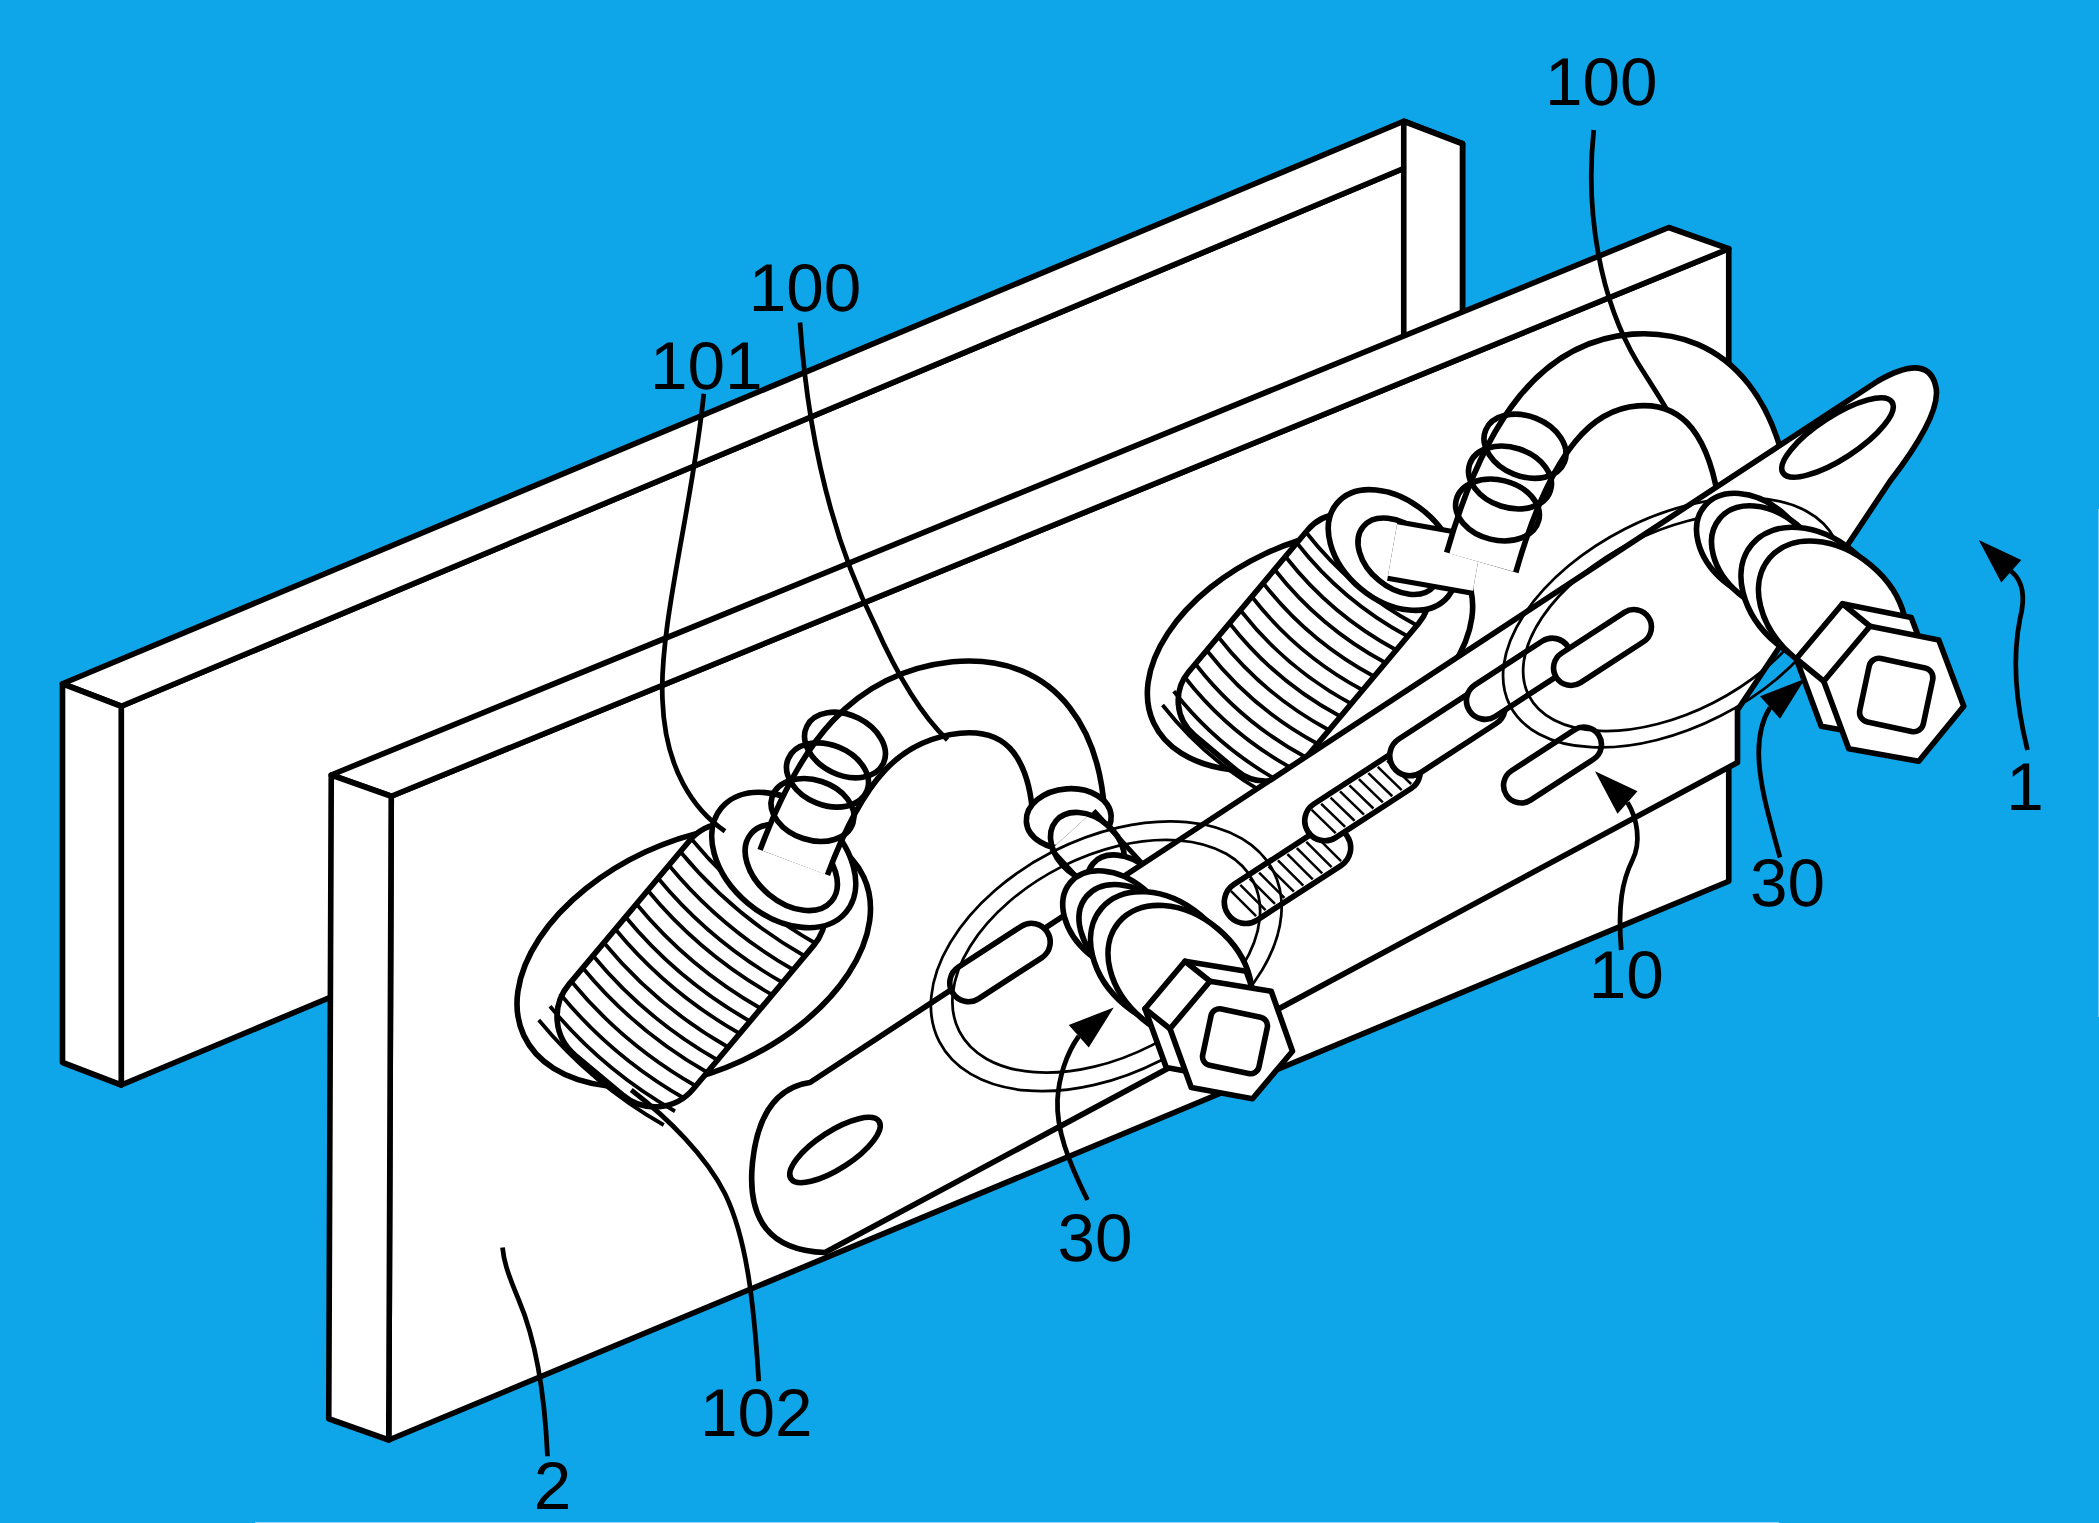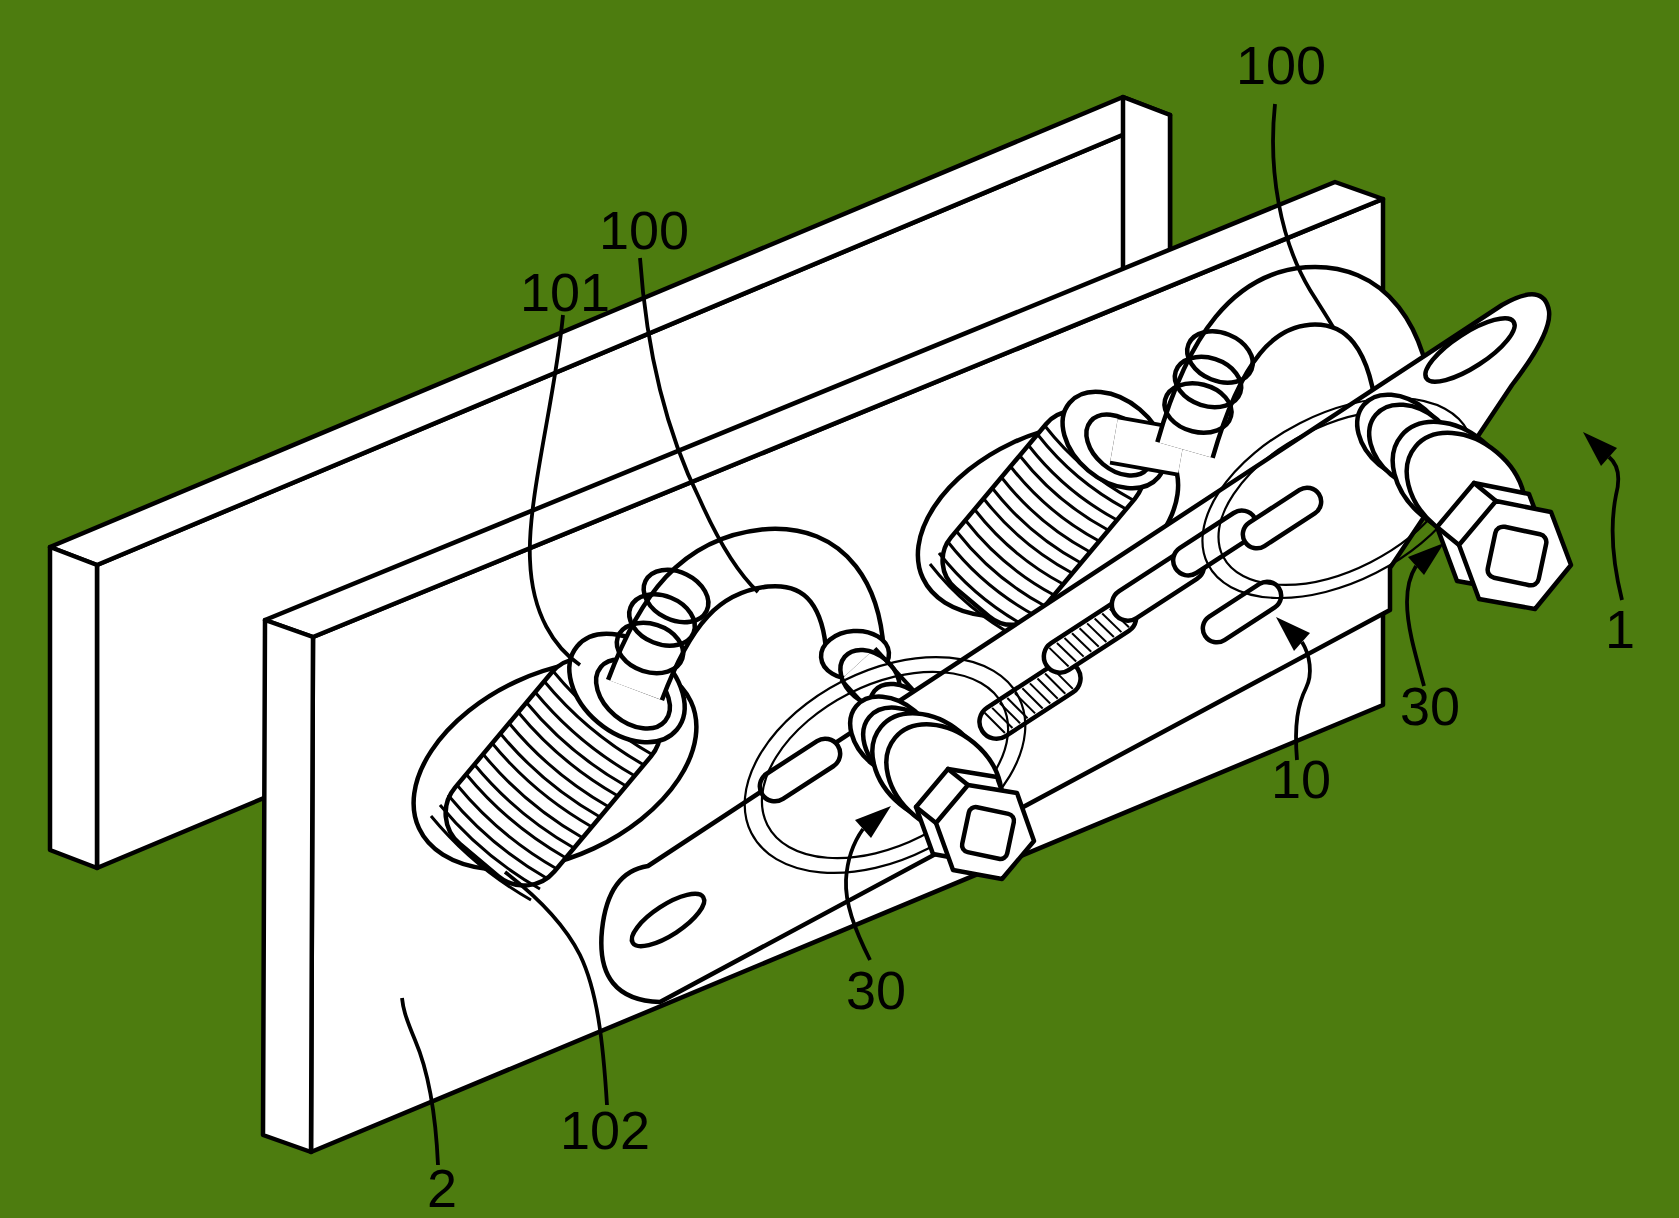--- a/index.html
+++ b/index.html
@@ -1,16 +1,16 @@
 <!DOCTYPE html>
 <html><head>
 <meta charset="utf-8">
 <style>
   html,body{margin:0;padding:0;background:#fff;}
-  .stage{position:relative;width:1679px;height:1218px;background:#4d7c0f;overflow:hidden;
+  .stage{position:relative;width:1679px;height:1218px;background:#0ea5e9;overflow:hidden;
          font-family:"Liberation Sans", sans-serif;}
   svg{display:block;}
   .face{fill:#fff;stroke:#000;stroke-width:4.5;stroke-linejoin:round;}
   .edge{fill:none;stroke:#000;stroke-width:4.5;stroke-linecap:round;}
   .tube-o{fill:none;stroke:#000;stroke-width:62;}
   .tube-i{fill:none;stroke:#fff;stroke-width:53;}
   .tube-o2{fill:none;stroke:#000;stroke-width:50;}
   .tube-i2{fill:none;stroke:#fff;stroke-width:42;}
   .rib{fill:none;stroke:#000;stroke-width:4.5;}
   .cap{fill:#fff;stroke:#000;stroke-width:4.5;}

